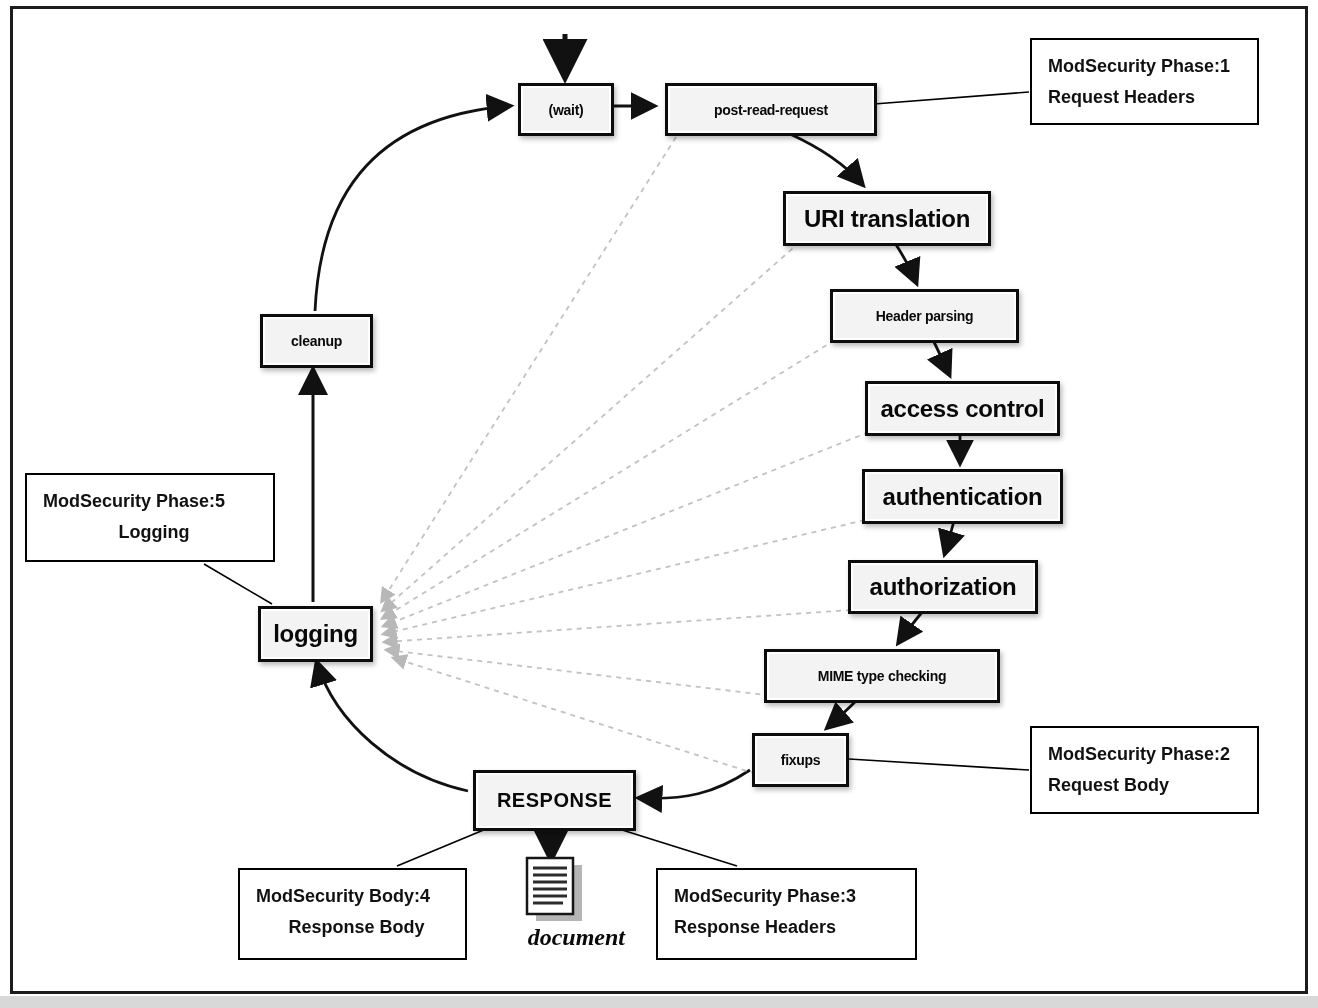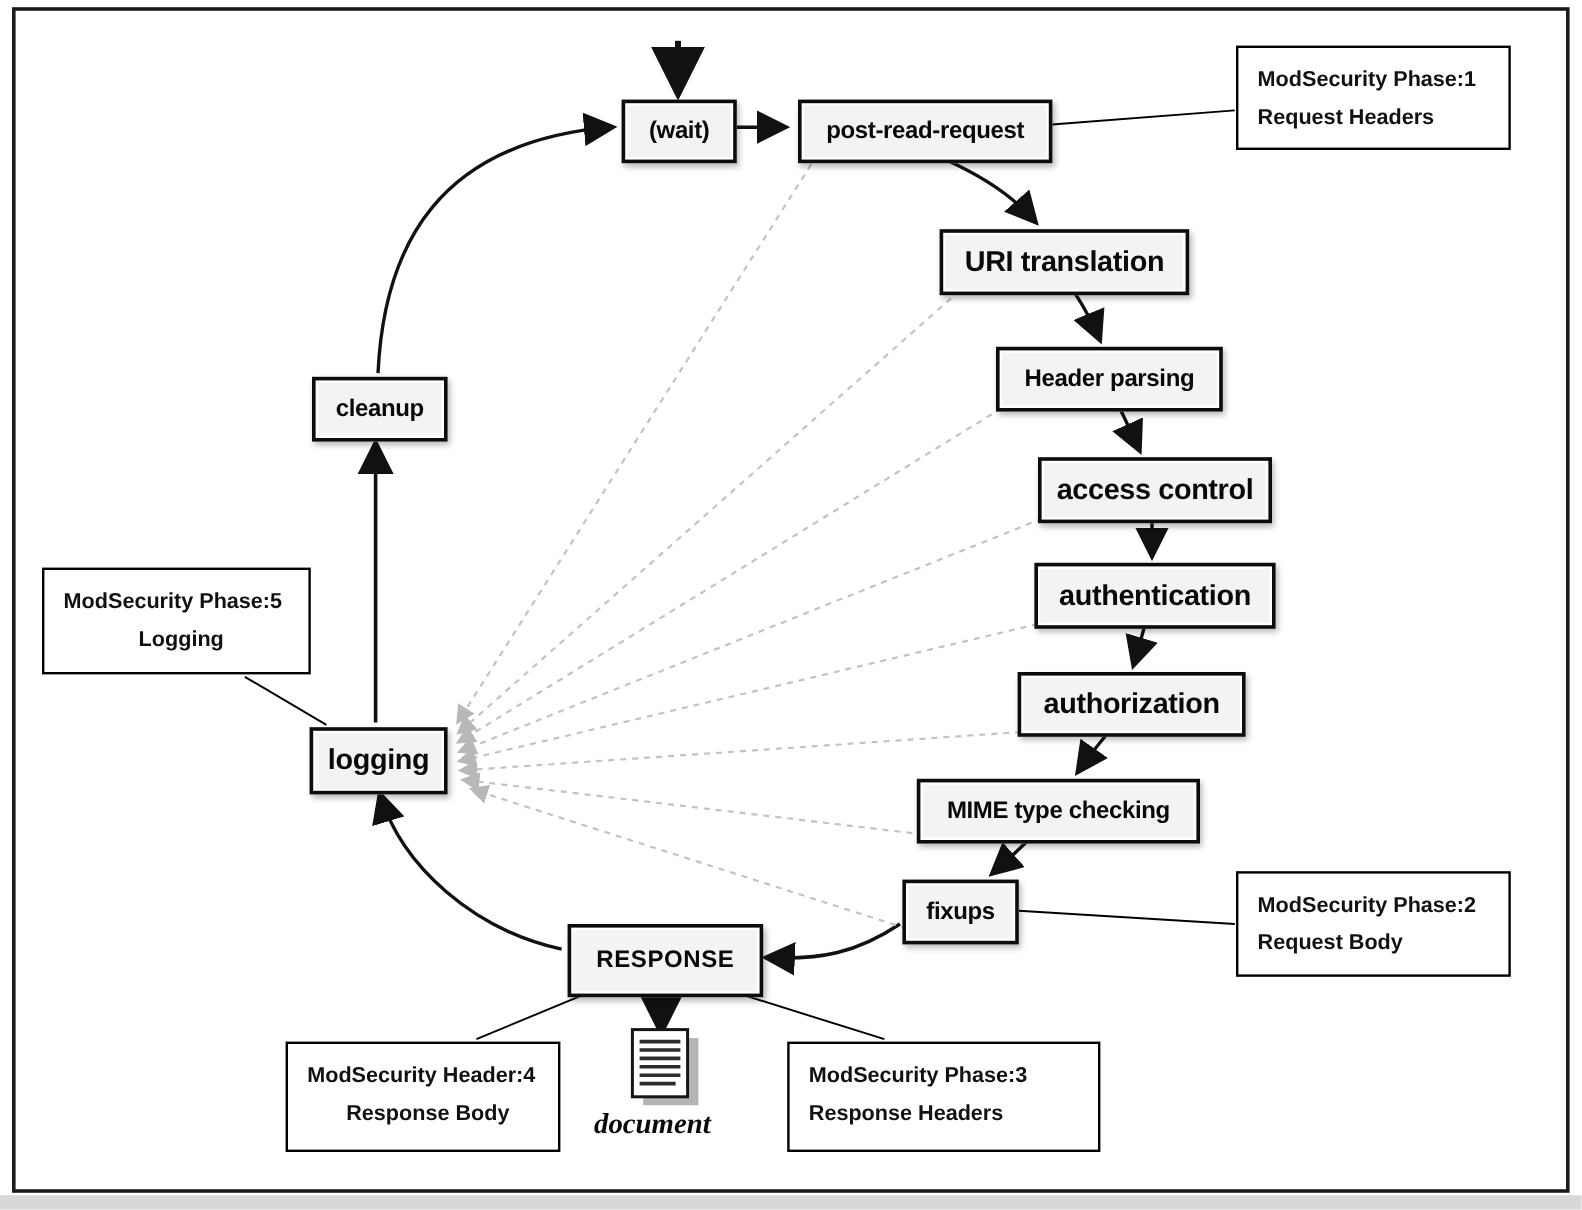--- a/index.html
+++ b/index.html
@@ -14,34 +14,34 @@
   .bottom-strip{
     position:absolute;left:0;top:996px;width:1318px;height:12px;
     background:#d8d8d8;z-index:0;
   }
   svg.wires{position:absolute;left:0;top:0;z-index:1;pointer-events:none;}
   .node{
     position:absolute;z-index:2;
     border:3px solid #0c0c0c;background:#f3f3f3;
     box-shadow: inset 0 0 0 2px #ffffff, 2px 3px 5px rgba(0,0,0,0.28);
     display:flex;align-items:center;justify-content:center;
-    font-weight:bold;font-size:20px;letter-spacing:-0.3px;color:#090909;
+    font-weight:bold;font-size:14px;letter-spacing:-0.3px;color:#090909;
     white-space:nowrap;
   }
   .node-lg{font-size:24px;}
   .node-resp{font-size:20px;letter-spacing:0.5px;}
   .annotation{
     position:absolute;z-index:2;border:2px solid #000;background:#fff;
     font-weight:bold;font-size:18px;color:#111;line-height:1.55;
     padding:13px 8px 0 16px;box-sizing:border-box;
   }
   .ann-line{margin-bottom:3px;}
   .ann-center2 .ann-line:nth-child(2){text-align:center;}
   .doc-label{
-    position:absolute;z-index:2;text-align:left;
+    position:absolute;z-index:2;text-align:right;
     font-family:"Liberation Serif",serif;font-style:italic;font-weight:bold;
     font-size:24px;color:#0a0a0a;
   }
 </style>
 </head>
 <body>
 
 <div class="frame"></div>
 <div class="bottom-strip"></div>
 
@@ -127,19 +127,19 @@
 </div>
 <div class="annotation" style="left:1030px;top:726px;width:229px;height:88px">
   <div class="ann-line">ModSecurity Phase:2</div>
   <div class="ann-line">Request Body</div>
 </div>
 <div class="annotation" style="left:656px;top:868px;width:261px;height:92px">
   <div class="ann-line">ModSecurity Phase:3</div>
   <div class="ann-line">Response Headers</div>
 </div>
 <div class="annotation ann-center2" style="left:238px;top:868px;width:229px;height:92px">
-  <div class="ann-line">ModSecurity Header:4</div>
+  <div class="ann-line">ModSecurity Body:4</div>
   <div class="ann-line">Response Body</div>
 </div>
-<div class="annotation ann-center2" style="left:35px;top:473px;width:224px;height:89px">
+<div class="annotation ann-center2" style="left:25px;top:473px;width:250px;height:89px">
   <div class="ann-line">ModSecurity Phase:5</div>
   <div class="ann-line">Logging</div>
 </div>
 
 </body></html>

